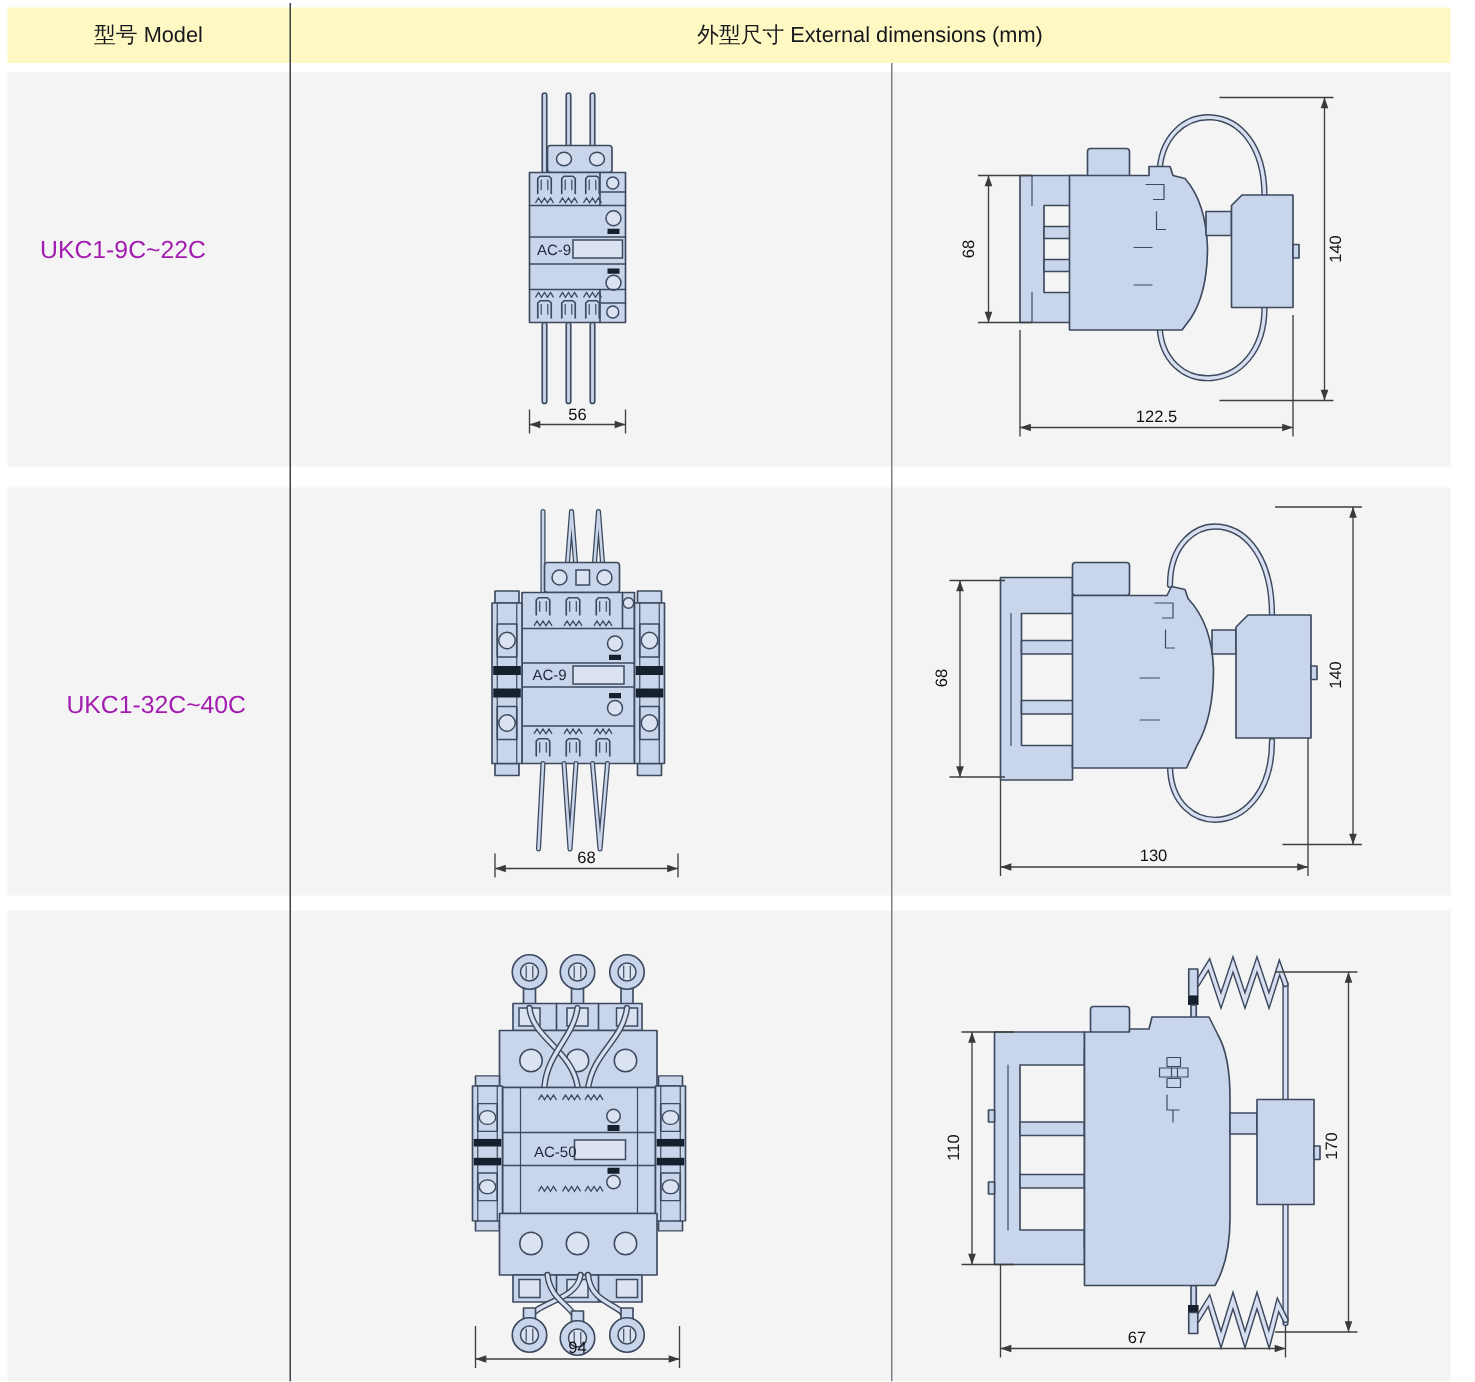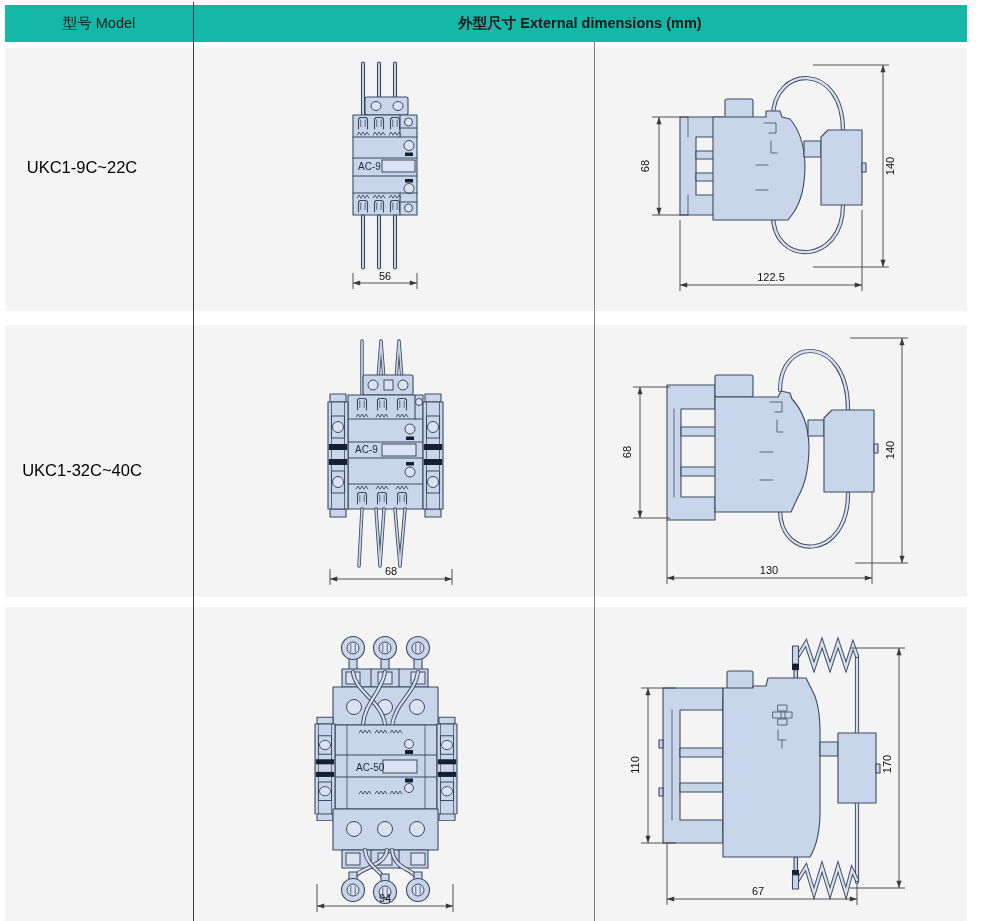--- a/index.html
+++ b/index.html
@@ -1,28 +1,28 @@
 <!DOCTYPE html>
 <html><head>
 <meta charset="utf-8">
 <style>
   html,body{margin:0;padding:0;}
   body{font-family:"Liberation Sans","DejaVu Sans",sans-serif;background:#ffffff;}
   .page{position:relative;width:983px;height:921px;background:#ffffff;overflow:hidden;}
-  .hdr{position:absolute;left:5px;top:5px;width:962px;height:37px;background:#14b8a6;display:flex;}
+  .hdr{position:absolute;left:5px;top:5px;width:962px;height:37px;background:#fef9c3;display:flex;}
   .hdr-cell{display:flex;align-items:center;justify-content:center;font-size:14.5px;color:#16181c;}
   .hdr-model{width:188px;}
-  .hdr-dims{flex:1;font-weight:bold;}
+  .hdr-dims{flex:1;}
   .vline1{position:absolute;left:193px;top:2px;width:1.4px;height:919px;background:#3a4048;}
   .vline2{position:absolute;left:594px;top:42px;width:1.2px;height:879px;background:#7d8187;}
   .row{position:absolute;left:5px;width:962px;background:#f4f4f5;}
   .row1{top:48px;height:263px;}
   .row2{top:325px;height:272px;}
   .row3{top:607px;height:314px;}
-  .model-label{position:absolute;left:0;width:164px;text-align:center;font-size:16.5px;color:#000000;}
+  .model-label{position:absolute;left:0;width:164px;text-align:center;font-size:16.5px;color:#a21caf;}
   svg{position:absolute;overflow:visible;}
   .body-fill{fill:#c9d5eb;stroke:#3d4a5e;stroke-width:1.1;stroke-linejoin:round;}
   .lite{fill:#dbe3f3;stroke:#3d4a5e;stroke-width:1;}
   .ln{fill:none;stroke:#3d4a5e;stroke-width:1.1;stroke-linejoin:round;stroke-linecap:round;}
   .thin{stroke-width:0.8;}
   .blk{fill:#16202e;stroke:none;}
   .dim{stroke:#3f3f3f;stroke-width:0.9;fill:none;}
   .dimtxt{font-size:11px;fill:#111;}
   .devlbl{font-size:10px;fill:#222c3e;}
   .wavln{fill:none;stroke:#3d4a5e;stroke-width:0.9;}
@@ -75,21 +75,21 @@
   </div>
 
   <div class="row row1"></div>
   <div class="row row2"></div>
   <div class="row row3"></div>
 
   <div class="vline1"></div>
   <div class="vline2"></div>
 
   <div class="model-label" style="top:158px;">UKC1-9C~22C</div>
-  <div class="model-label" style="top:461px;">UKC1-32C~40C</div>
+  <div class="model-label" style="top:461px;text-align:right;">UKC1-32C~40C</div>
 
   <svg style="left:320px;top:52px;" width="150" height="245" viewBox="0 0 150 245">
     <g>
       <rect class="body-fill" x="41.5" y="10" width="3" height="66" rx="1.5"></rect>
       <rect class="body-fill" x="57.5" y="10" width="3" height="66" rx="1.5"></rect>
       <rect class="body-fill" x="73.5" y="10" width="3" height="66" rx="1.5"></rect>
       <rect class="body-fill" x="45" y="45" width="43" height="18" rx="2"></rect>
       <ellipse class="lite" cx="56" cy="54" rx="5" ry="4.5"></ellipse>
       <ellipse class="lite" cx="78" cy="54" rx="5" ry="4.5"></ellipse>
       <rect class="body-fill" x="33" y="63" width="64" height="100"></rect>

